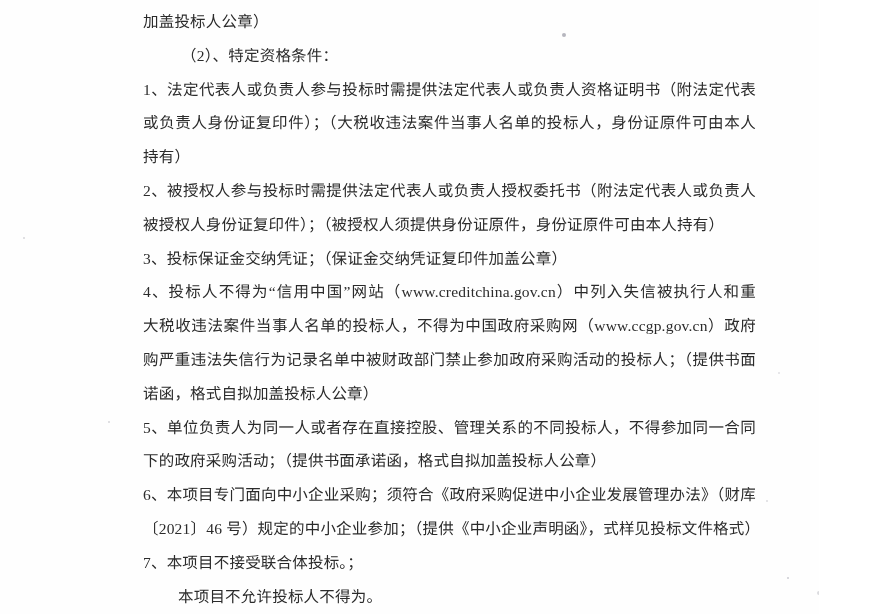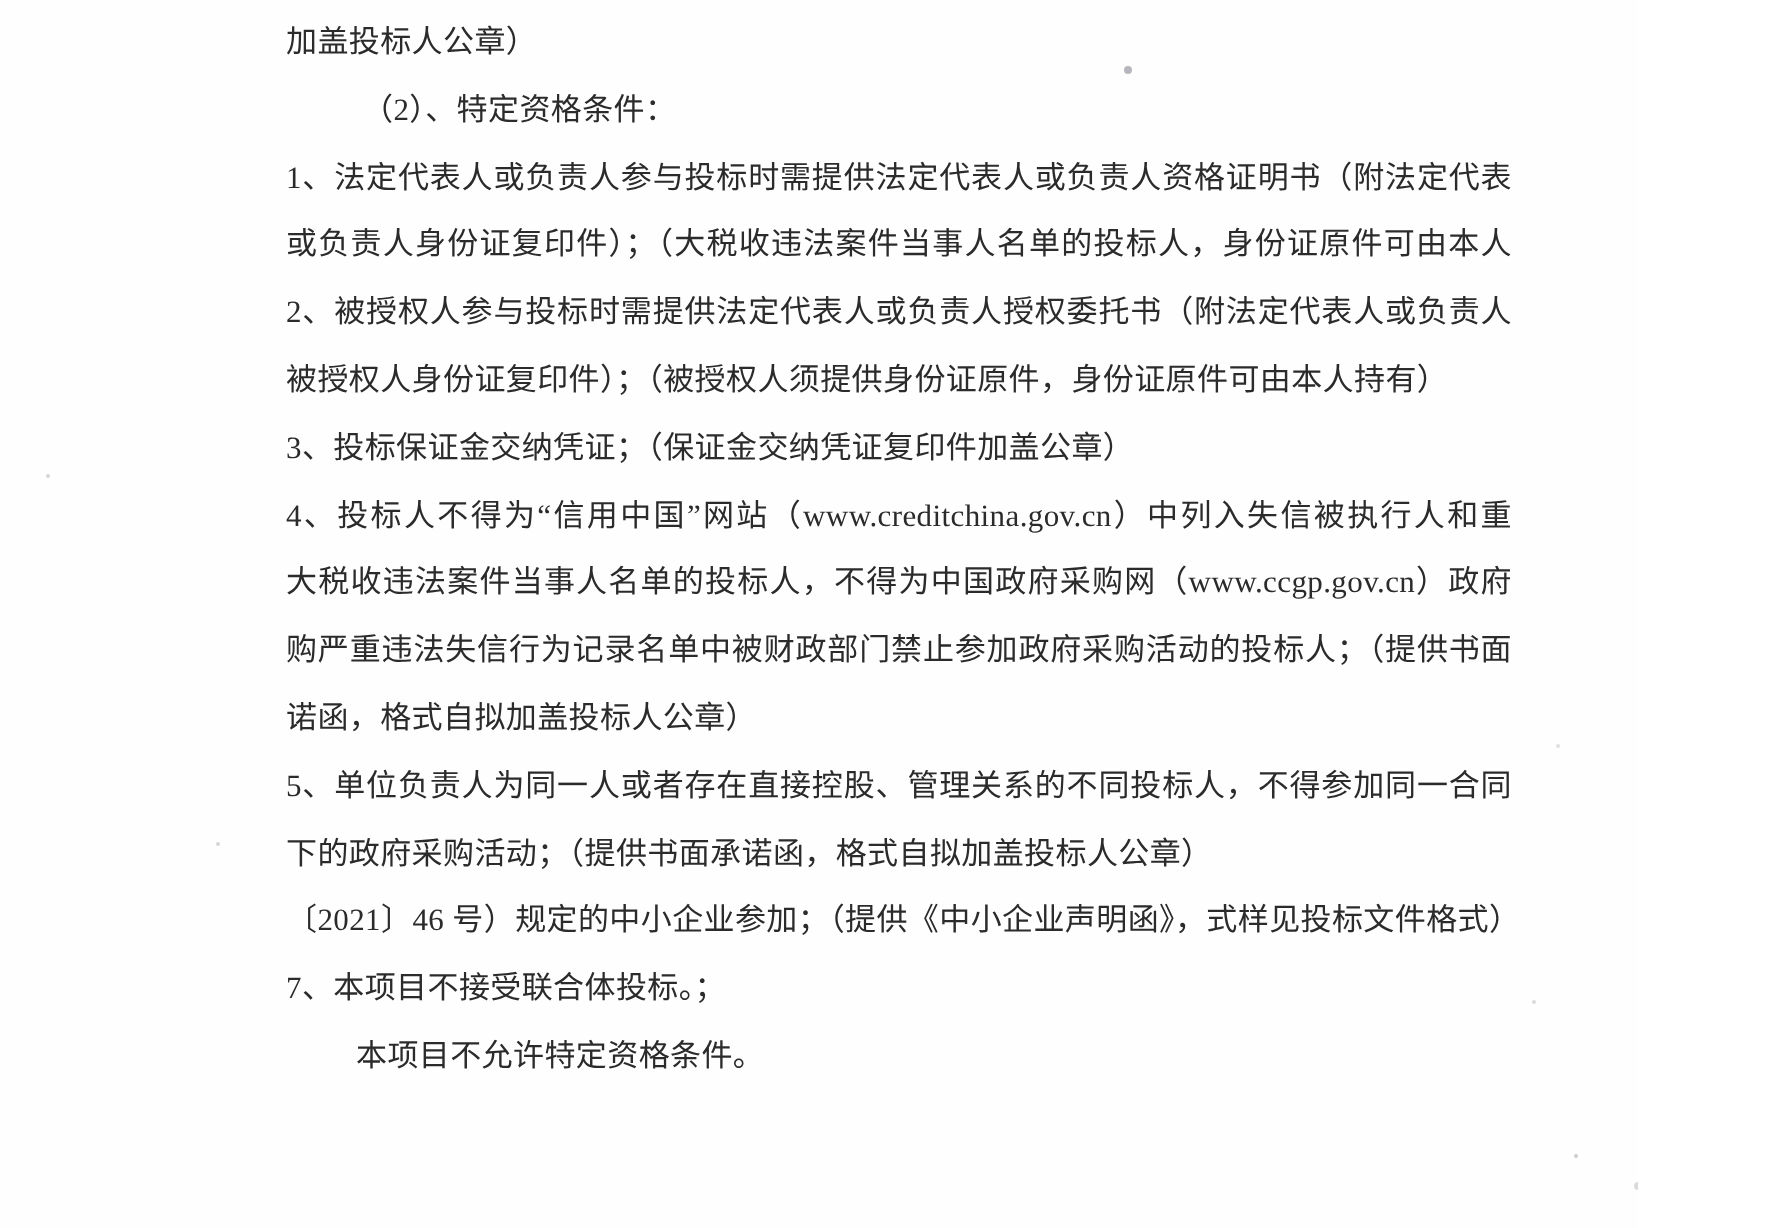--- a/index.html
+++ b/index.html
@@ -82,27 +82,29 @@
 <div class="page">
 
   <div class="noise-band"></div>
   <div class="specks"></div>
 
   <div class="text-block">
     <div class="line">加盖投标人公章）</div>
     <div class="line indent-sm">（2）、特定资格条件：</div>
     <div class="line fill">1、法定代表人或负责人参与投标时需提供法定代表人或负责人资格证明书（附法定代表人</div>
     <div class="line fill">或负责人身份证复印件）；（大税收违法案件当事人名单的投标人，身份证原件可由本人</div>
+    <div class="line">持有）</div>
     <div class="line fill">2、被授权人参与投标时需提供法定代表人或负责人授权委托书（附法定代表人或负责人及</div>
     <div class="line">被授权人身份证复印件）；（被授权人须提供身份证原件，身份证原件可由本人持有）</div>
     <div class="line">3、投标保证金交纳凭证；（保证金交纳凭证复印件加盖公章）</div>
     <div class="line fill">4、投标人不得为“信用中国”网站（www.creditchina.gov.cn）中列入失信被执行人和重</div>
     <div class="line fill">大税收违法案件当事人名单的投标人，不得为中国政府采购网（www.ccgp.gov.cn）政府采</div>
     <div class="line fill">购严重违法失信行为记录名单中被财政部门禁止参加政府采购活动的投标人；（提供书面承</div>
     <div class="line">诺函，格式自拟加盖投标人公章）</div>
     <div class="line fill">5、单位负责人为同一人或者存在直接控股、管理关系的不同投标人，不得参加同一合同项</div>
     <div class="line">下的政府采购活动；（提供书面承诺函，格式自拟加盖投标人公章）</div>
+    <div class="line fill">6、本项目专门面向中小企业采购；须符合《政府采购促进中小企业发展管理办法》（财库</div>
     <div class="line fill">〔2021〕46 号）规定的中小企业参加；（提供《中小企业声明函》，式样见投标文件格式）</div>
     <div class="line">7、本项目不接受联合体投标。；</div>
-    <div class="line final"><span>本项目</span><span class="em-it">不允许</span><span>特定资格条件。</span></div>
+    <div class="line final"><span>本项目</span><span class="em-it">不允许</span><span>投标人不得为。</span></div>
   </div>
 
 </div>
 
 </body></html>

